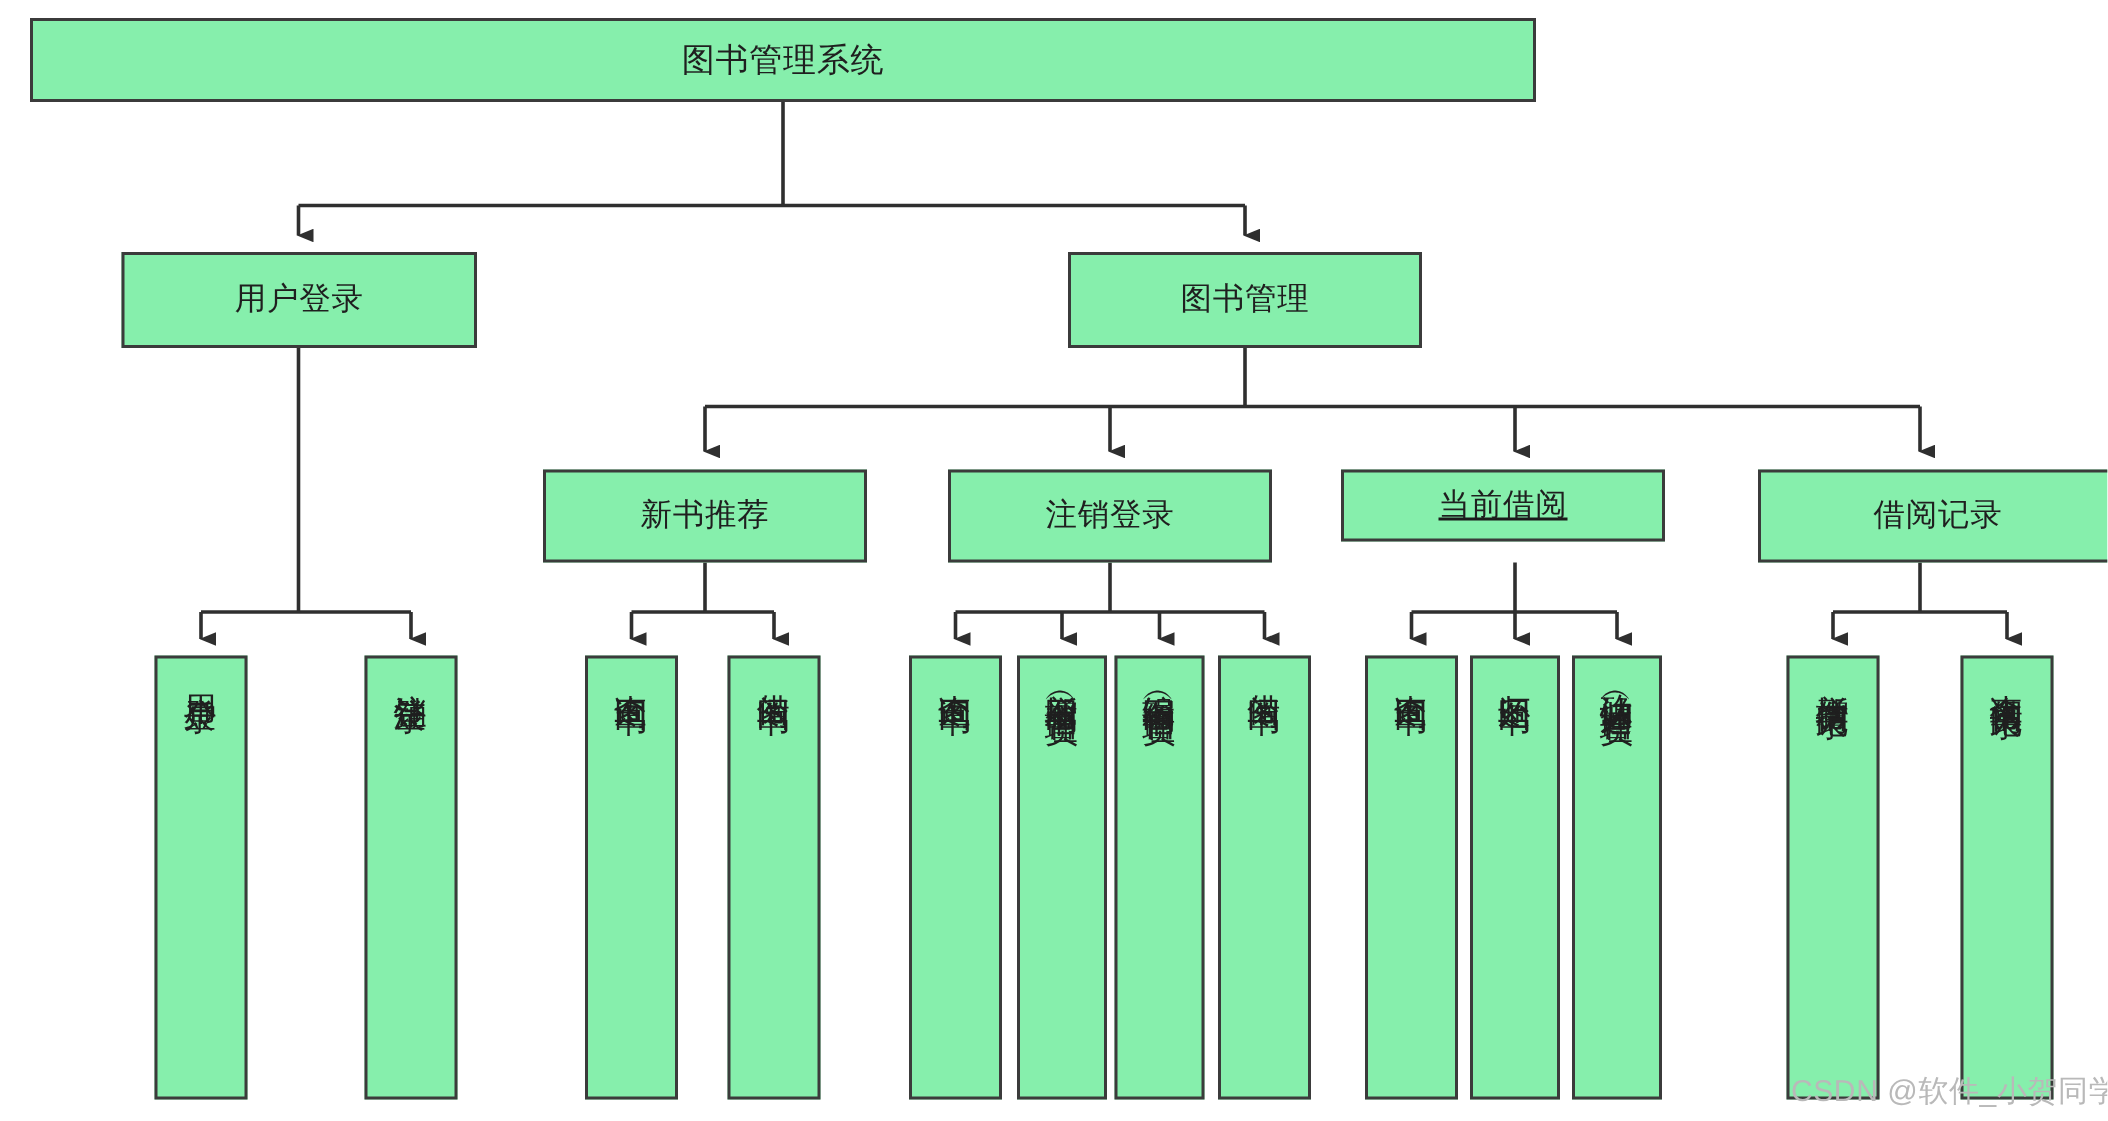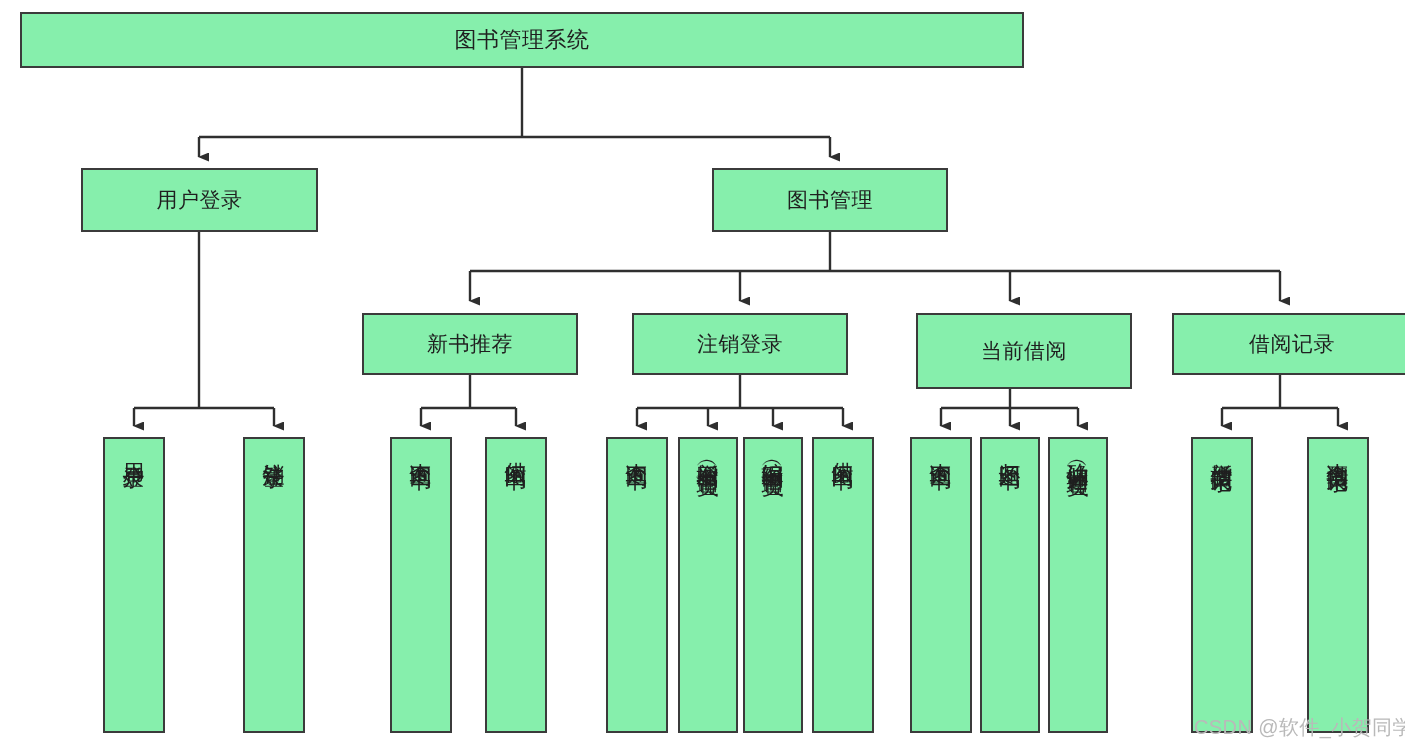--- a/index.html
+++ b/index.html
@@ -141,21 +141,21 @@
   <div class="node horiz" style="left:712px; top:168px; width:236px; height:64px;">
     <span class="node-label">图书管理</span>
   </div>
 
   <div class="node horiz" style="left:362px; top:313px; width:216px; height:62px;justify-content:center;">
     <span class="node-label">新书推荐</span>
   </div>
   <div class="node horiz" style="left:632px; top:313px; width:216px; height:62px;">
     <span class="node-label">注销登录</span>
   </div>
-  <div class="node horiz" style="left:916px; top:313px; width:216px; height:76px;">
+  <div class="node horiz" style="left:894px; top:313px; width:216px; height:48px;text-decoration:underline;">
     <span class="node-label">当前借阅</span>
   </div>
   <div class="node horiz" style="left:1172px; top:313px; width:240px; height:62px;">
     <span class="node-label">借阅记录</span>
   </div>
 
   <div class="node leaf" style="left:103px; top:437px; width:62px; height:296px;">
     <span class="node-label">用户登录</span>
   </div>
   <div class="node leaf" style="left:243px; top:437px; width:62px; height:296px;">

